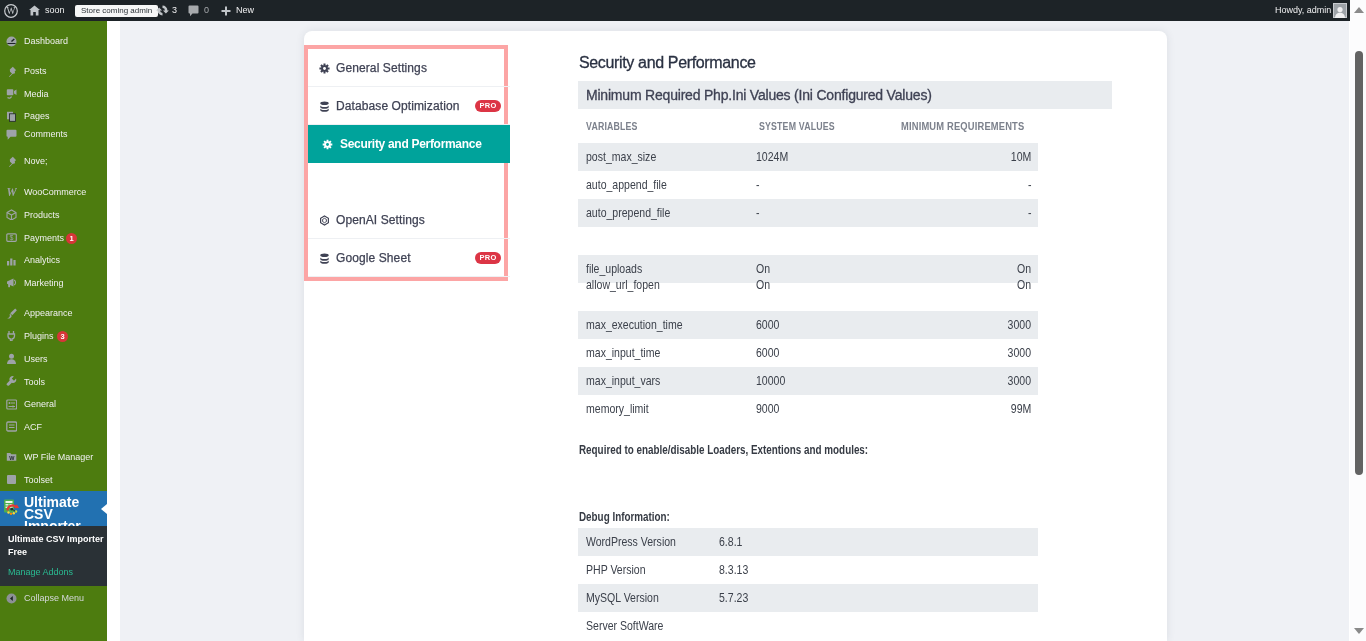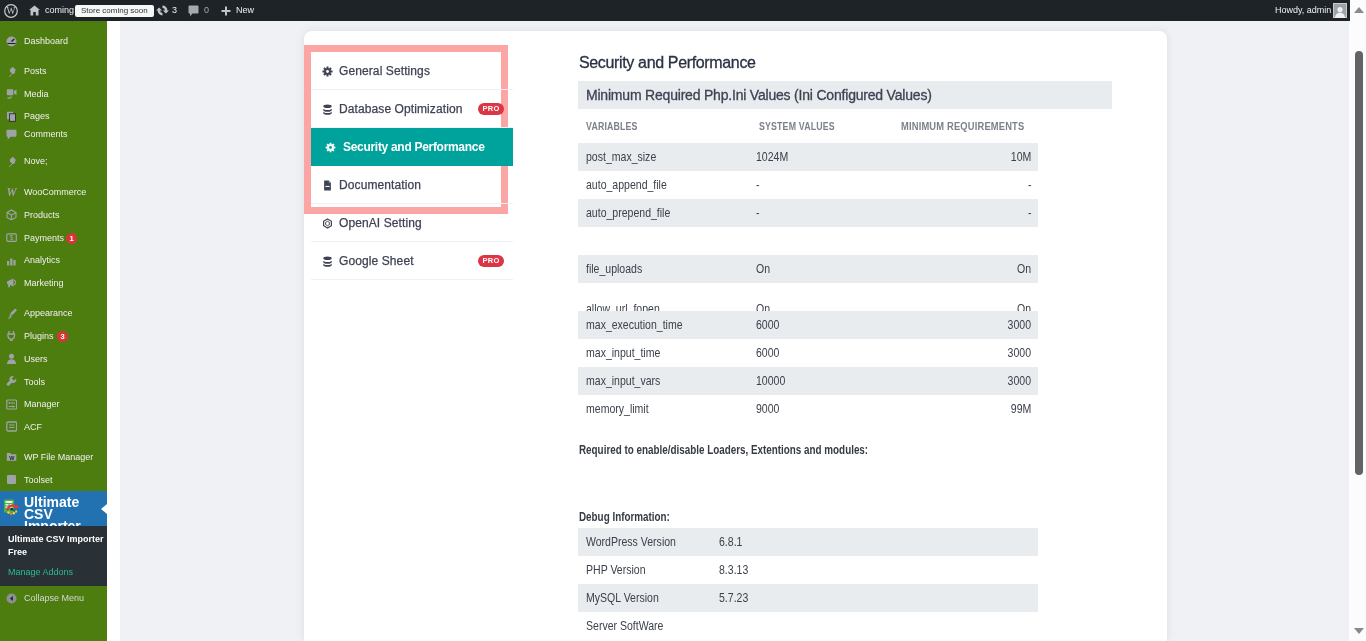--- a/index.html
+++ b/index.html
@@ -17,21 +17,21 @@
 #csvactive{position:absolute;left:0;top:470px;width:107px;height:35px;background:#2271b1}
 #csvactive .tx{position:absolute;left:24px;top:5px;font-size:14px;font-weight:bold;color:#fff;line-height:12px}
 #csvarrow{position:absolute;left:101px;top:482.5px;width:0;height:0;border:5px solid transparent;border-right:6px solid #fff;border-left:none}
 #submenu{position:absolute;left:0;top:505px;width:107px;height:60px;background:#2a3136}
 #submenu .s1{position:absolute;left:8px;top:7px;font-size:9px;font-weight:bold;color:#fff;line-height:12.5px}
 #submenu .s2{position:absolute;left:8px;top:41px;font-size:9px;color:#2abb92}
 #collapse{position:absolute;left:0;top:566px;width:107px;height:23px}
 #whitebg{left:107px;top:21px;width:1242px;height:620px;background:#fff}
 #graybg{left:120px;top:21px;width:1229px;height:620px;background:#eff1f5}
 #panel{left:304px;top:31px;width:863px;height:610px;background:#fff;border-radius:8px 8px 0 0;box-shadow:0 0 8px rgba(50,60,80,.10)}
-#navcard{position:absolute;left:0;top:14px;width:204px;height:169px;background:#fff;border:7px solid #fca5a5}
+#navcard{position:absolute;left:0;top:14px;width:204px;height:236px;background:#fff;border:4px solid #fca5a5}
 .ni{position:absolute;left:0;width:202px;height:38px;border-bottom:1px solid #eef0f3}
 .ni .ic{position:absolute;left:11px;top:13.5px}
 .ni.active .ic{left:14px}
 .ni .tx{position:absolute;left:28px;top:0;line-height:38px;font-size:12px;color:#3f4254;letter-spacing:.1px;white-space:nowrap;-webkit-text-stroke:.25px #3f4254}
 .ni.active{background:#00a39b;border-bottom:none}
 .ni.active .tx{color:#fff;font-weight:bold;left:32px;letter-spacing:-.3px;-webkit-text-stroke:0}
 .pro{position:absolute;right:9px;top:13px;width:26px;height:12px;background:#dc3545;border-radius:7px;color:#fff;font-size:7.5px;font-weight:bold;text-align:center;line-height:12px;letter-spacing:.3px}
 #heading{position:absolute;left:275px;top:23px;font-size:16px;font-weight:500;color:#2a3142;letter-spacing:-.35px;-webkit-text-stroke:.3px #2a3142}
 #band{position:absolute;left:274px;top:50px;width:534px;height:28px;background:#e9ecef;font-size:14px;color:#3f4254;line-height:28px;padding-left:8px;letter-spacing:-.2px;-webkit-text-stroke:.3px #3f4254}
 .colh{position:absolute;top:0;font-size:11px;font-weight:bold;color:#7c818c;letter-spacing:.2px;white-space:nowrap;transform:scaleX(.8);transform-origin:left}
@@ -51,22 +51,22 @@
 <div class="abs" id="whitebg"></div>
 <div class="abs" id="graybg"></div>
 <div class="abs" id="abar">
 <svg class="abs" style="left:4px;top:3.5px" width="14" height="14" viewBox="0 0 14 14">
       <circle cx="7" cy="7" r="6.3" fill="none" stroke="#c9ccd0" stroke-width="1.2"></circle>
       <text x="7" y="10.3" font-size="9.5" text-anchor="middle" fill="#c9ccd0" font-family="Liberation Serif">W</text>
     </svg>
 <svg class="abs" style="left:29px;top:5px" width="11" height="11" viewBox="0 0 11 11">
       <path d="M5.5 0.5 L11 5 H9.5 V10.5 H6.8 V7 H4.2 V10.5 H1.5 V5 H0 Z" fill="#c0c4c8"></path>
     </svg>
-<span class="t" style="left:45px">coming</span>
-<span id="csbtn">Store coming soon</span>
+<span class="t" style="left:45px">soon</span>
+<span id="csbtn">Store coming admin</span>
 <svg class="abs" style="left:156px;top:4px" width="13" height="13" viewBox="0 0 13 13">
       <path d="M6.5 1.6 A4.9 4.9 0 0 1 11.4 6.5 H12.9 L9.9 9.6 L6.9 6.5 H8.9 A2.4 2.4 0 0 0 6.5 4.1 Z" fill="#c0c4c8"></path>
       <path d="M6.5 11.4 A4.9 4.9 0 0 1 1.6 6.5 H0.1 L3.1 3.4 L6.1 6.5 H4.1 A2.4 2.4 0 0 0 6.5 8.9 Z" fill="#c0c4c8"></path>
     </svg>
 <span class="t" style="left:172px">3</span>
 <svg class="abs" style="left:188px;top:5px" width="11" height="12" viewBox="0 0 11 12">
       <path d="M1.5 0.5 h8 a1 1 0 0 1 1 1 v6 a1 1 0 0 1 -1 1 h-5 l-2.5 2.8 v-2.8 h-0.5 a1 1 0 0 1 -1 -1 v-6 a1 1 0 0 1 1 -1 Z" fill="#a7aaad"></path>
     </svg>
 <span class="t g" style="left:204px">0</span>
 <svg class="abs" style="left:221px;top:5.5px" width="10" height="10" viewBox="0 0 10 10">
@@ -186,21 +186,21 @@
       </svg>
       <span class="tx">Tools</span>
     </div>
 <div class="mi" style="top:372px">
       <svg width="11" height="11" viewBox="0 0 11 11" class="ic">
         <rect x="0.8" y="1" width="9.8" height="9" rx="1" fill="none" stroke="#9ea3a8" stroke-width="1.2"></rect>
         <circle cx="3.5" cy="4" r="1" fill="#9ea3a8"></circle>
         <path d="M5 4 H9 M2.5 7.5 H9" stroke="#9ea3a8" stroke-width="1.1"></path>
         <circle cx="7" cy="7.5" r="1" fill="#9ea3a8"></circle>
       </svg>
-      <span class="tx">Manager</span>
+      <span class="tx">General</span>
     </div>
 <div class="mi" style="top:394.5px">
       <svg width="11" height="11" viewBox="0 0 11 11" class="ic">
         <rect x="0.8" y="1" width="9.8" height="9" rx="1.2" fill="none" stroke="#9ea3a8" stroke-width="1.3"></rect>
         <path d="M3 4 H8.5 M3 6.5 H8.5" stroke="#9ea3a8" stroke-width="1.2"></path>
       </svg>
       <span class="tx">ACF</span>
     </div>
 <div class="mi" style="top:424.5px">
       <svg width="11" height="11" viewBox="0 0 11 11" class="ic">
@@ -271,36 +271,28 @@
 <div class="ni active" style="top:76px">
         <svg width="11" height="11" viewBox="0 0 13 13" class="ic">
           <g stroke="#fff" stroke-width="2.2">
             <path d="M6.5 0.8 V12.2 M0.8 6.5 H12.2 M2.5 2.5 L10.5 10.5 M10.5 2.5 L2.5 10.5"></path>
           </g>
           <circle cx="6.5" cy="6.5" r="3.8" fill="#fff"></circle>
           <circle cx="6.5" cy="6.5" r="1.7" fill="#00a39b"></circle>
         </svg>
         <span class="tx">Security and Performance</span>
       </div>
-<div class="ni" style="top:114px">
-        <svg width="11" height="11" viewBox="0 0 13 13" class="ic">
-          <path d="M2.5 0.5 h5.5 l2.5 2.8 v9.2 h-8 Z" fill="#3f4254"></path>
-          <path d="M8 0.5 l2.5 2.8 h-2.5 Z" fill="#9aa0ab"></path>
-          <rect x="4" y="7" width="5" height="1.2" fill="#fff"></rect>
-        </svg>
-        <span class="tx">Documentation</span>
-      </div>
 <div class="ni" style="top:152px">
         <svg width="11" height="11" viewBox="0 0 13 13" class="ic">
           <g fill="none" stroke="#3f4254" stroke-width="1.4">
             <path d="M6.5 1.2 L11.1 3.85 V9.15 L6.5 11.8 L1.9 9.15 V3.85 Z"></path>
             <path d="M6.5 3.9 L8.75 5.2 V7.8 L6.5 9.1 L4.25 7.8 V5.2 Z" stroke-width="1.1"></path>
           </g>
         </svg>
-        <span class="tx">OpenAI Setting</span>
+        <span class="tx">OpenAI Settings</span>
       </div>
 <div class="ni" style="top:190px">
         <svg width="11" height="11" viewBox="0 0 13 13" class="ic">
           <ellipse cx="6.5" cy="2.6" rx="5" ry="2.1" fill="#3f4254"></ellipse>
           <path d="M1.5 5 a5 2.1 0 0 0 10 0 v2 a5 2.1 0 0 1 -10 0 Z" fill="#3f4254"></path>
           <path d="M1.5 8.6 a5 2.1 0 0 0 10 0 v2 a5 2.1 0 0 1 -10 0 Z" fill="#3f4254"></path>
         </svg>
         <span class="tx">Google Sheet</span>
         <span class="pro">PRO</span>
       </div>
@@ -325,21 +317,21 @@
 <div class="trow st" style="top:168px">
       <span class="c1">auto_prepend_file</span>
       <span class="c2">-</span>
       <span class="c3">-</span>
     </div>
 <div class="trow st" style="top:224px">
       <span class="c1">file_uploads</span>
       <span class="c2">On</span>
       <span class="c3">On</span>
     </div>
-<div class="trow" style="top:264px">
+<div class="trow" style="top:240px">
       <span class="c1">allow_url_fopen</span>
       <span class="c2">On</span>
       <span class="c3">On</span>
     </div>
 <div class="trow st" style="top:280px">
       <span class="c1">max_execution_time</span>
       <span class="c2">6000</span>
       <span class="c3">3000</span>
     </div>
 <div class="trow" style="top:308px">

